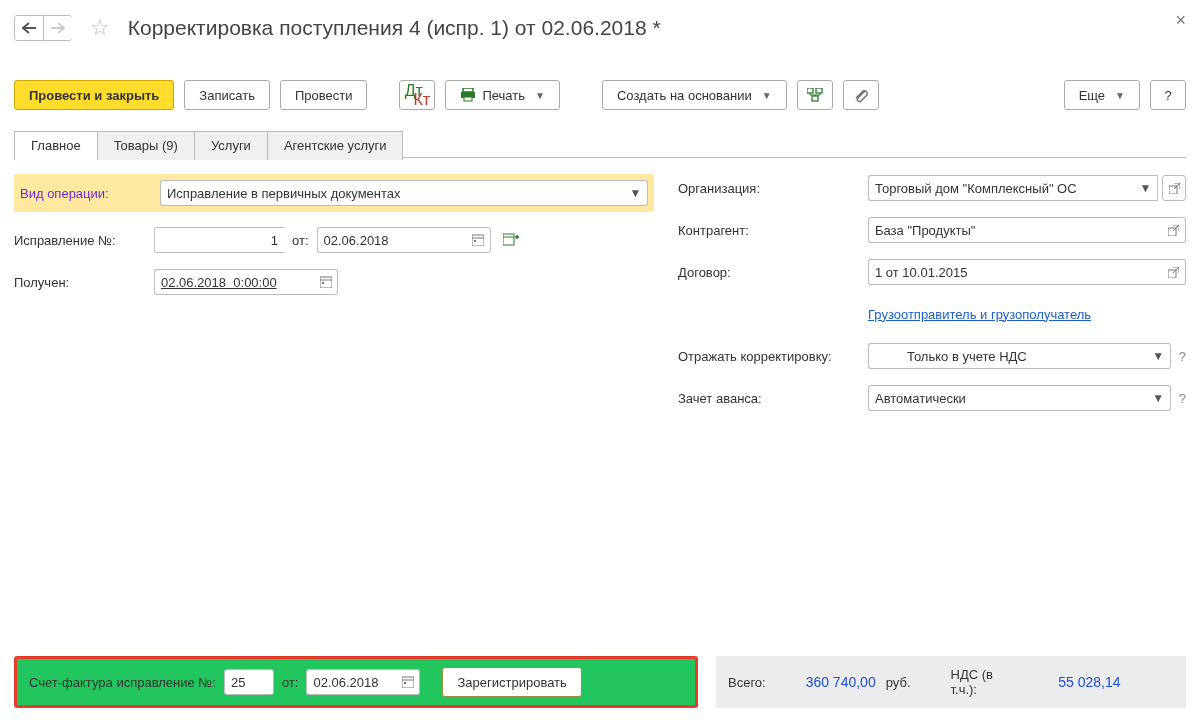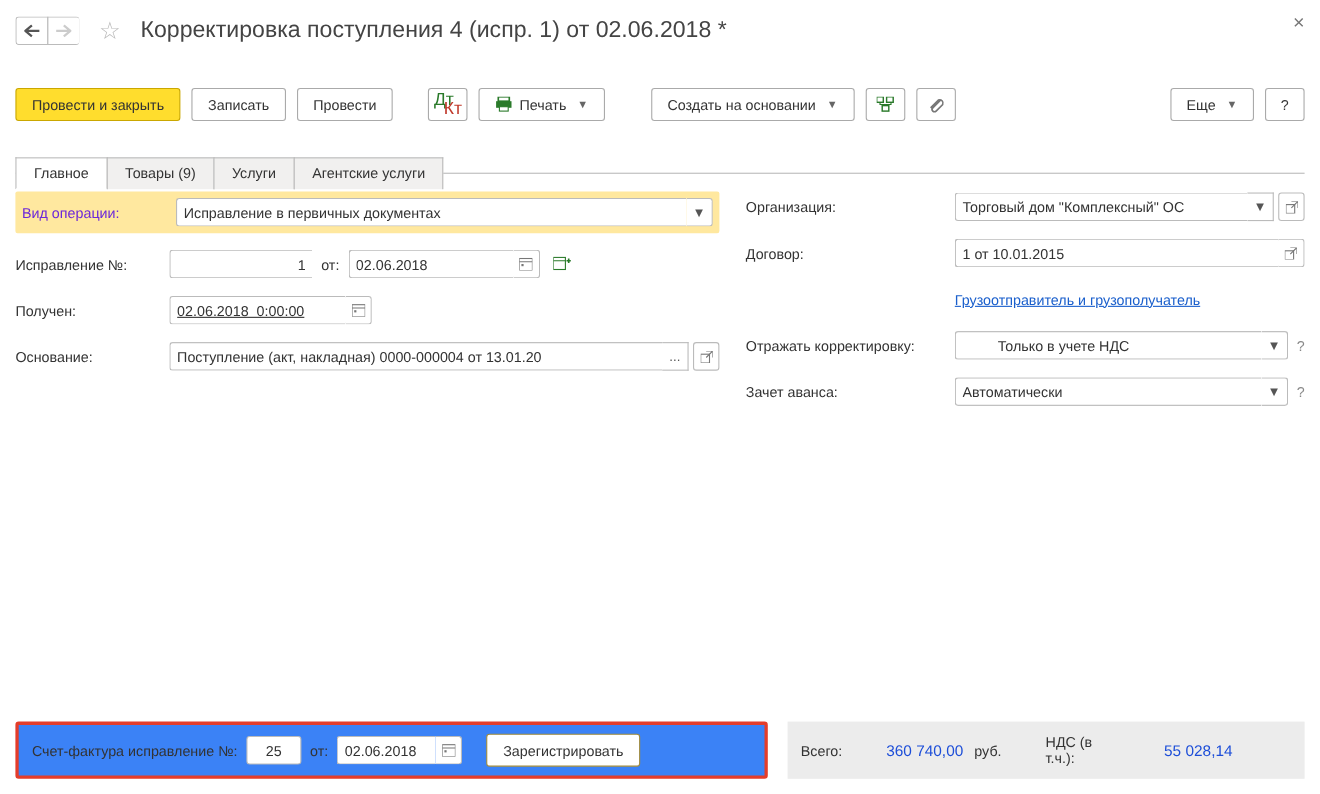--- a/index.html
+++ b/index.html
@@ -26,33 +26,33 @@
   .title { font-size: 21px; color: #444; }
   .close-x { position: absolute; right: 14px; top: 10px; font-size: 18px; color: #777; cursor: pointer; }
 
   
   .toolbar { display: flex; align-items: center; gap: 10px; margin-top: 34px; }
   .btn {
     height: 30px; padding: 0 14px; border: 1px solid #aaa; border-radius: 3px;
     background: #fff; display: inline-flex; align-items: center; cursor: pointer; gap: 6px;
     font-size: 13px; color: #333;
   }
-  .btn-primary { background: #ffdd2d; border-color: #caa700; font-weight: normal; }
+  .btn-primary { background: #ffdd2d; border-color: #caa700; font-weight: bold; }
   .btn-icon-only { width: 36px; padding: 0; justify-content: center; }
   .spacer { flex: 1; }
   .dropdown-caret { font-size: 10px; color: #666; margin-left: 4px; }
   .dtkt { font-size: 16px; line-height: 9px; font-weight: normal; }
   .dtkt .dt { color: #2a7a2a; }
   .dtkt .kt { color: #c0392b; }
 
   
   .tabs { margin-top: 18px; border-bottom: 1px solid #bbb; display: flex; }
   .tab {
     padding: 6px 16px; border: 1px solid #bbb; border-bottom: none; margin-right: -1px;
-    background: #f1f0ef; cursor: pointer; position: relative; top: 15px;
+    background: #f1f0ef; cursor: pointer; position: relative; top: 3px;
   }
   .tab.active { background: #fff; border-bottom: 1px solid #fff; }
 
   
   .form-area { display: flex; margin-top: 16px; gap: 24px; }
   .col { flex: 1; }
   .row { display: flex; align-items: center; margin-bottom: 14px; min-height: 28px; }
   .row label { width: 140px; color: #333; flex-shrink: 0; }
   .row.hilite { background: #ffe89f; padding: 6px 6px; border-radius: 2px; }
   .row.hilite label { color: #6d28d9; }
@@ -72,21 +72,21 @@
   .link { color: #1a5fcc; text-decoration: underline; cursor: pointer; text-align: right; }
   .help-q { color: #888; margin-left: 8px; cursor: pointer; }
 
   .from-lbl { margin: 0 8px; }
 
   
   .footer {
     position: absolute; left: 14px; right: 14px; bottom: 14px; display: flex; gap: 18px; align-items: stretch;
   }
   .footer-left {
-    flex: 1; background: #3b82f6; border: 3px solid #e43d2b; border-radius: 3px;
+    flex: 1; background: #22c55e; border: 3px solid #e43d2b; border-radius: 3px;
     padding: 8px 12px; display: flex; align-items: center; gap: 8px;
   }
   .footer-right {
     width: 470px; background: #ececec; display: flex; align-items: center; padding: 8px 12px; gap: 10px;
   }
   .sum-lbl { color: #333; }
   .sum-val { font-size: 14px; color: #1d4ed8; min-width: 100px; text-align: right; display: inline-block; }
 
   svg { display: block; }
 </style>
@@ -206,50 +206,49 @@
           <div class="addon">
             <svg width="12" height="12" viewBox="0 0 12 12">
                 <rect x="0" y="1" width="12" height="11" fill="none" stroke="#777"></rect>
                 <line x1="0" y1="4" x2="12" y2="4" stroke="#777"></line>
                 <rect x="2" y="6" width="2" height="2" fill="#777"></rect>
               </svg>
           </div>
         </div>
       </div>
 
-      <div class="row">
-        <label>Основание:</label>
-        <div class="field sel-wide">
-          <input class="input" style="flex: 1 1 0%;" readonly="" value="Поступление (акт, накладная) 0000-000004 от 13.01.20">
-          <div class="addon">...</div>
-          <div class="addon" style="border-left:1px solid #bbb;margin-left:4px;border-radius:3px">
-            <svg width="11" height="11" viewBox="0 0 11 11">
-                <rect x="0" y="3" width="8" height="8" fill="none" stroke="#777"></rect>
-                <path d="M5 0 H11 V6 M11 0 L5 6" stroke="#777" fill="none"></path>
-              </svg>
-          </div>
-        </div>
-      </div>
     </div>
 
     <div class="col">
       <div class="row">
         <label style="width:190px">Организация:</label>
         <div class="field sel-wide">
           <input class="input" style="flex: 1 1 0%;" readonly="" value="Торговый дом &quot;Комплексный&quot; ОС">
           <div class="addon">▼</div>
           <div class="addon" style="border-left:1px solid #bbb;margin-left:4px;border-radius:3px">
             <svg width="11" height="11" viewBox="0 0 11 11">
                 <rect x="0" y="3" width="8" height="8" fill="none" stroke="#777"></rect>
                 <path d="M5 0 H11 V6 M11 0 L5 6" stroke="#777" fill="none"></path>
               </svg>
           </div>
         </div>
       </div>
 
+      <div class="row">
+        <label style="width:190px">Контрагент:</label>
+        <div class="field sel-wide">
+          <input class="input" style="flex: 1 1 0%;" readonly="" value="База &quot;Продукты&quot;">
+          <div class="addon" style="border-radius:0 3px 3px 0">
+            <svg width="11" height="11" viewBox="0 0 11 11">
+                <rect x="0" y="3" width="8" height="8" fill="none" stroke="#777"></rect>
+                <path d="M5 0 H11 V6 M11 0 L5 6" stroke="#777" fill="none"></path>
+              </svg>
+          </div>
+        </div>
+      </div>
 
       <div class="row">
         <label style="width:190px">Договор:</label>
         <div class="field sel-wide">
           <input class="input" style="flex: 1 1 0%;" readonly="" value="1 от 10.01.2015">
           <div class="addon" style="border-radius:0 3px 3px 0">
             <svg width="11" height="11" viewBox="0 0 11 11">
                 <rect x="0" y="3" width="8" height="8" fill="none" stroke="#777"></rect>
                 <path d="M5 0 H11 V6 M11 0 L5 6" stroke="#777" fill="none"></path>
               </svg>
@@ -278,21 +277,21 @@
           <div class="addon">▼</div>
         </div>
         <span class="help-q">?</span>
       </div>
     </div>
   </div>
 
   <div class="footer">
     <div class="footer-left">
       <span>Счет-фактура исправление №:</span>
-      <input class="input" style="width: 50px; text-align: center;" value="25">
+      <input class="input" style="width: 50px; text-align: left;" value="25">
       <span>от:</span>
       <div class="field">
         <input class="input" style="width: 90px;" value="02.06.2018">
         <div class="addon">
           <svg width="12" height="12" viewBox="0 0 12 12">
               <rect x="0" y="1" width="12" height="11" fill="none" stroke="#777"></rect>
               <line x1="0" y1="4" x2="12" y2="4" stroke="#777"></line>
               <rect x="2" y="6" width="2" height="2" fill="#777"></rect>
             </svg>
         </div>

